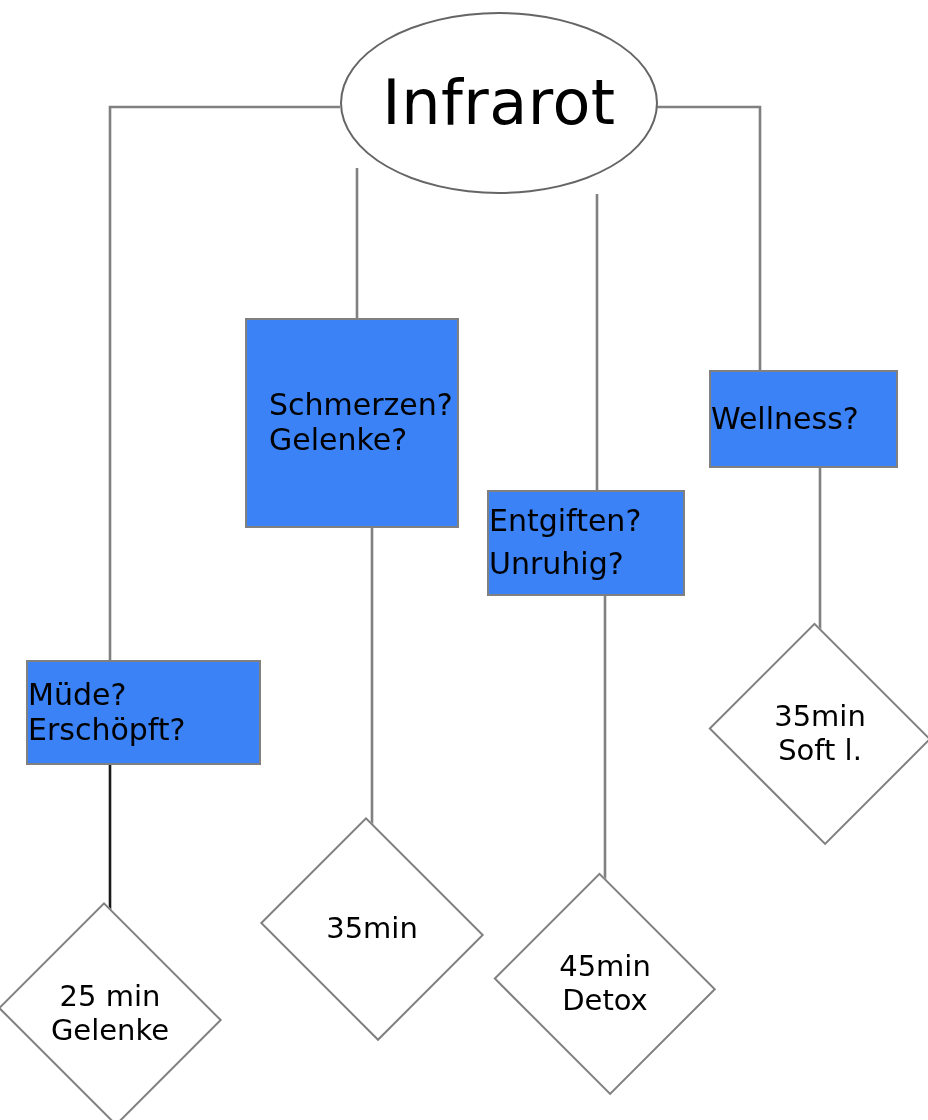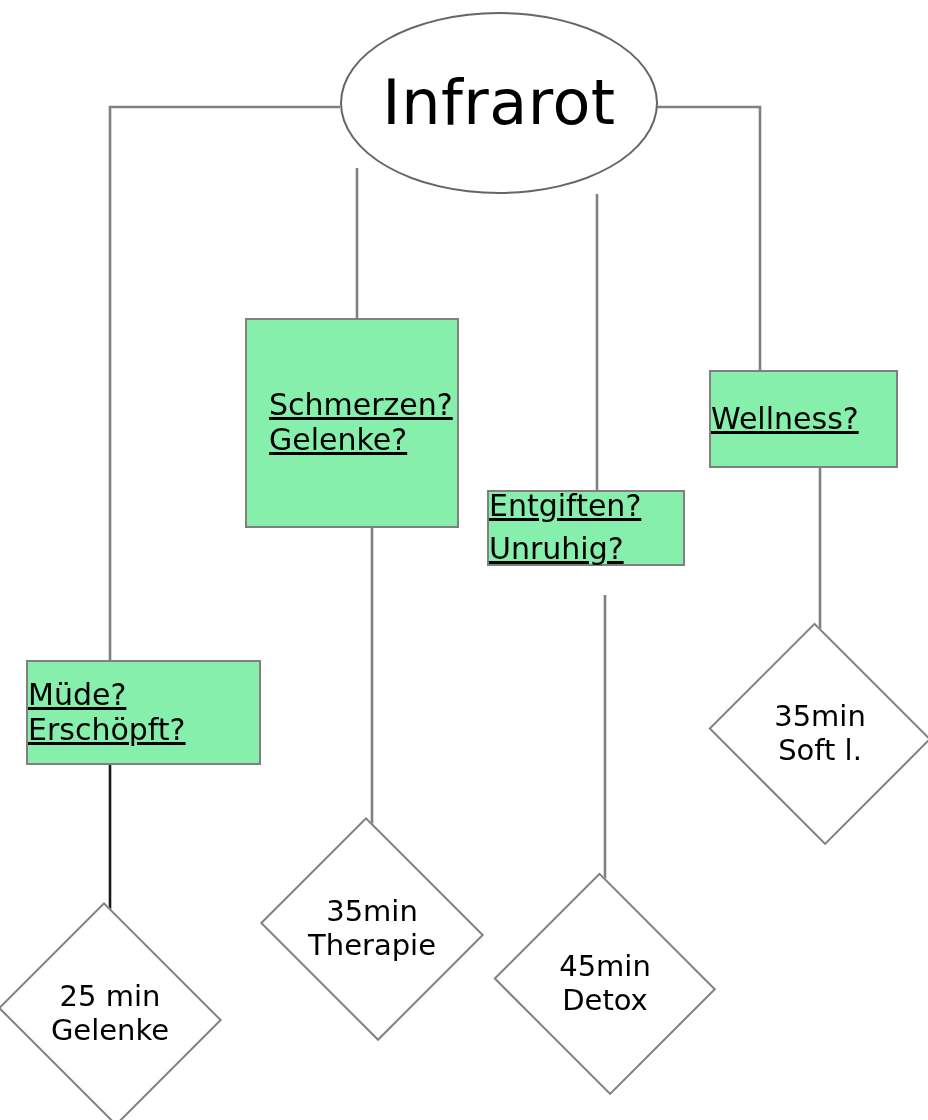--- a/index.html
+++ b/index.html
@@ -45,22 +45,21 @@
     border-radius: 50%;
     background: #ffffff;
   }
   .ellipse .line {
     font-size: 62px;
     letter-spacing: 0.5px;
   }
   
   .rect {
     border: 2.5px solid #808080;
-    background: #86efac;
-    text-decoration: underline;
+    background: #3b82f6;
   }
   .rect .line {
     font-size: 30px;
   }
   .rect.align-left {
     align-items: flex-start;
     padding-left: 22px;
   }
   .rect.align-center {
     align-items: flex-start;
@@ -125,42 +124,41 @@
   <div class="node rect align-center" style="left:26px; top:660px; width:235px; height:105px;">
     <span class="line">Müde?</span>
     <span class="line">Erschöpft?</span>
   </div>
 
   <div class="node rect align-left" style="left:245px; top:318px; width:214px; height:210px;">
     <span class="line">Schmerzen?</span>
     <span class="line">Gelenke?</span>
   </div>
 
-  <div class="node rect align-center" style="left:487px; top:490px; width:198px; height:76px;gap:8px;">
+  <div class="node rect align-center" style="left:487px; top:490px; width:198px; height:106px;gap:8px;">
     <span class="line">Entgiften?</span>
     <span class="line">Unruhig?</span>
   </div>
 
   <div class="node rect align-center" style="left:709px; top:370px; width:189px; height:98px;">
     <span class="line">Wellness?</span>
   </div>
 
   <div class="node diamond" style="left:-8px; top:908px; width:236px; height:212px;">
     <div class="dshape"></div>
     <div class="dtext">
       <span class="line">25 min</span>
       <span class="line">Gelenke</span>
     </div>
   </div>
 
   <div class="node diamond" style="left:254px; top:823px; width:236px; height:212px;">
     <div class="dshape"></div>
     <div class="dtext">
       <span class="line">35min</span>
-      <span class="line">Therapie</span>
     </div>
   </div>
 
   <div class="node diamond" style="left:488px; top:878px; width:234px; height:212px;">
     <div class="dshape"></div>
     <div class="dtext">
       <span class="line">45min</span>
       <span class="line">Detox</span>
     </div>
   </div>

